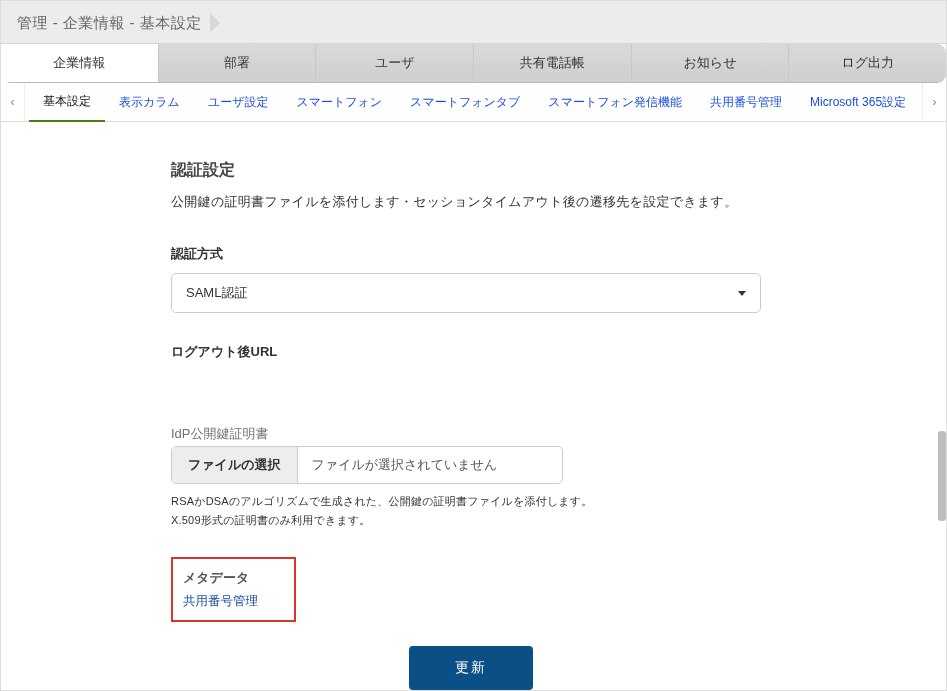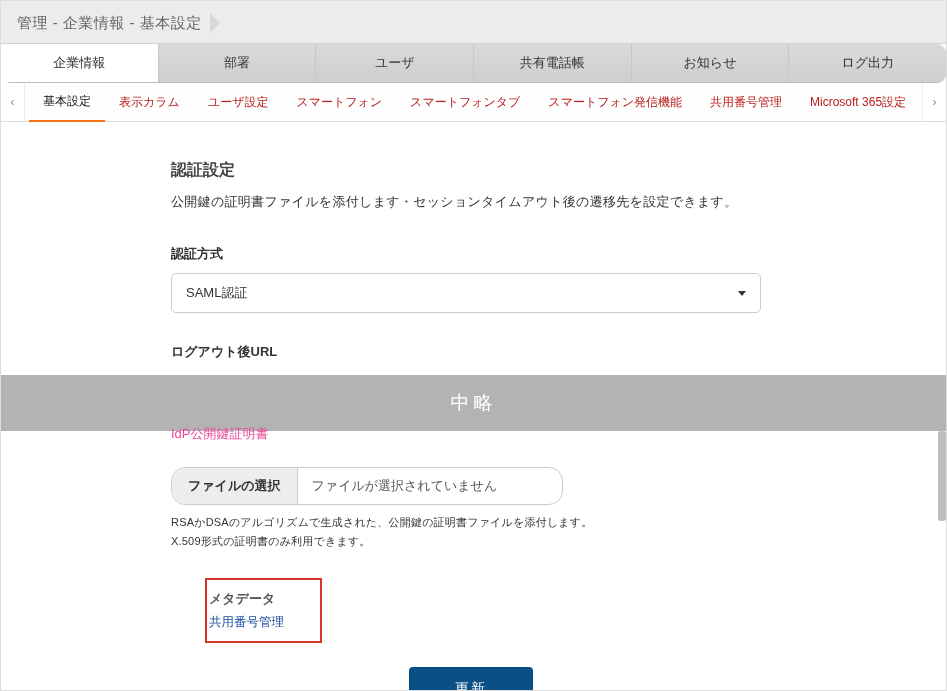--- a/index.html
+++ b/index.html
@@ -61,27 +61,27 @@
     display: flex;
     align-items: center;
     background: #fefefe;
     border-bottom: 1px solid #ddd;
     position: relative;
     padding: 0 28px;
   }
   .stab {
     padding: 10px 14px;
     font-size: 12px;
-    color: #b91c1c;
+    color: #1d4ed8;
     cursor: pointer;
     white-space: nowrap;
   }
   .stab.active {
     color: #111;
-    border-bottom: 2px solid #f97316;
+    border-bottom: 2px solid #4d7c0f;
     margin-bottom: -1px;
     font-weight: 500;
   }
   .scroll-btn {
     position: absolute;
     top: 0; bottom: 0;
     width: 24px;
     display: flex; align-items: center; justify-content: center;
     background: #fff;
     color: #888;
@@ -156,29 +156,29 @@
 
   
   .lower {
     position: absolute;
     top: 420px;
     left: 0; right: 0;
     padding-top: 6px;
   }
   .field-label-cut {
     font-size: 13px;
-    color: #ec4899;
+    color: #737373;
     font-weight: 500;
-    margin-bottom: 24px;
+    margin-bottom: 3px;
     margin-top: -2px;
   }
   .file-row {
     display: flex;
     border: 1px solid #ccc;
-    border-radius: 14px;
+    border-radius: 5px;
     overflow: hidden;
     width: 392px;
   }
   .file-btn {
     background: #ededed;
     padding: 9px 16px;
     font-size: 13px;
     font-weight: 600;
     color: #333;
     border-right: 1px solid #ccc;
@@ -194,23 +194,22 @@
     font-size: 11px;
     color: #333;
     line-height: 1.7;
     margin-top: 8px;
     letter-spacing: 0.2px;
   }
 
   .meta-box {
     border: 2px solid #d9352a;
     display: inline-block;
-    padding: 10px 36px 10px 2px;
+    padding: 10px 36px 10px 10px;
     margin-top: 28px;
-    margin-left: 34px;
   }
   .meta-title {
     font-size: 13px;
     color: #555;
     font-weight: 600;
     margin-bottom: 6px;
   }
   .dl-link {
     color: #1b4f9c;
     font-size: 12.5px;
@@ -288,23 +287,20 @@
       <div class="select">
         <span>SAML認証</span>
         <span class="caret"></span>
       </div>
 
       <div class="spacer-30"></div>
       <div class="field-label">ログアウト後URL</div>
     </div>
   </div>
 
-  <div class="omitted-banner">
-    <span>中略</span>
-  </div>
 
   <div class="lower">
     <div class="inner">
       <div class="field-label-cut">IdP公開鍵証明書</div>
       <div class="file-row">
         <div class="file-btn">ファイルの選択</div>
         <div class="file-text">ファイルが選択されていません</div>
       </div>
       <div class="hint">
         <span>RSAかDSAのアルゴリズムで生成された、公開鍵の証明書ファイルを添付します。</span><br>

